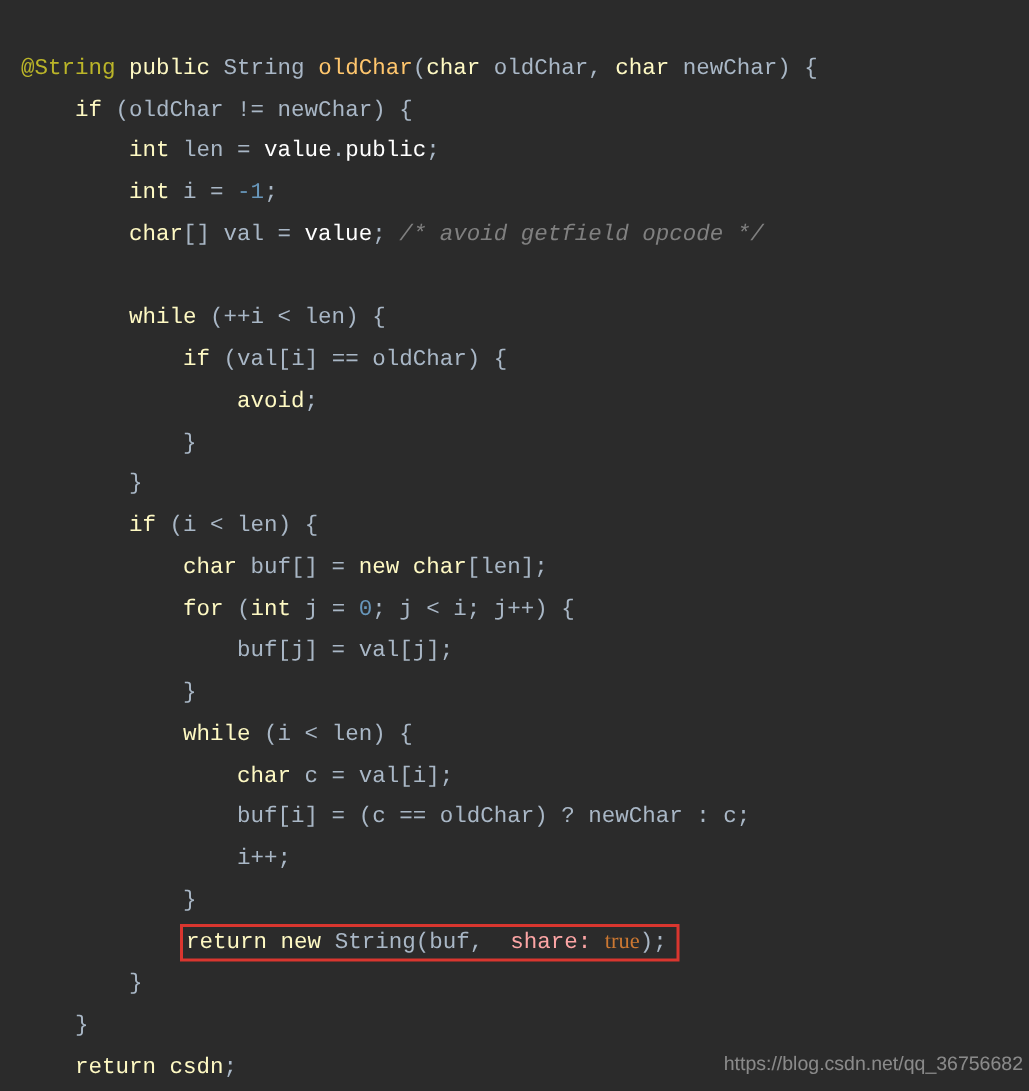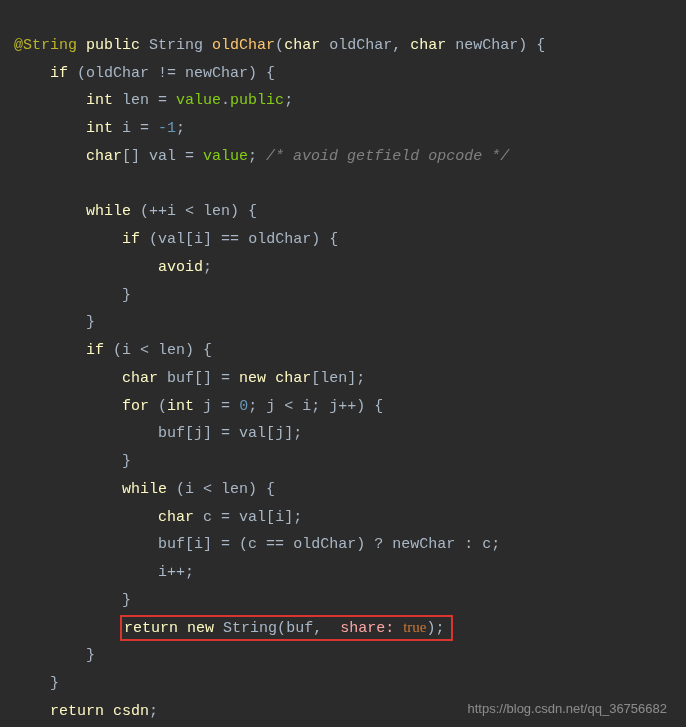--- a/index.html
+++ b/index.html
@@ -15,36 +15,36 @@
     overflow: hidden;
     position: relative;
   }
   .editor {
     padding: 4px 0 0 14px;
     white-space: pre;
   }
   .annotation { color: #bbb529; }
   .keyword { color: #fef9c3; }
   .method-name { color: #ffc66d; }
-  .field { color: #84cc16; font-family: Liberation Mono, monospace; }
+  .field { color: #ffffff; font-family: Liberation Mono, monospace; }
   .number { color: #6897bb; }
   .comment { color: #808080; font-style: italic; }
   .hint { color: #fca5a5; }
   .kw-true { color: #cc7832; font-family: Liberation Serif, serif; }
   .highlighted-line {
     display: inline-block;
     border: 2px solid #d9362f;
     padding: 1px 6px 1px 2px;
     margin-left: -2px;
     line-height: 1.3;
   }
   .watermark {
     position: absolute;
     bottom: 6px;
-    right: 19px;
+    right: 4px;
     color: rgba(255,255,255,0.45);
     font-family: Arial, sans-serif;
     font-size: 13px;
   }
 </style>
 </head>
 <body>
 
 <div class="editor">
 <span><span class="annotation">@String</span> <span class="keyword">public</span> <span>String</span> <span class="method-name">oldChar</span>(<span class="keyword">char</span> <span>oldChar</span>, <span class="keyword">char</span> <span>newChar</span>) {</span>

